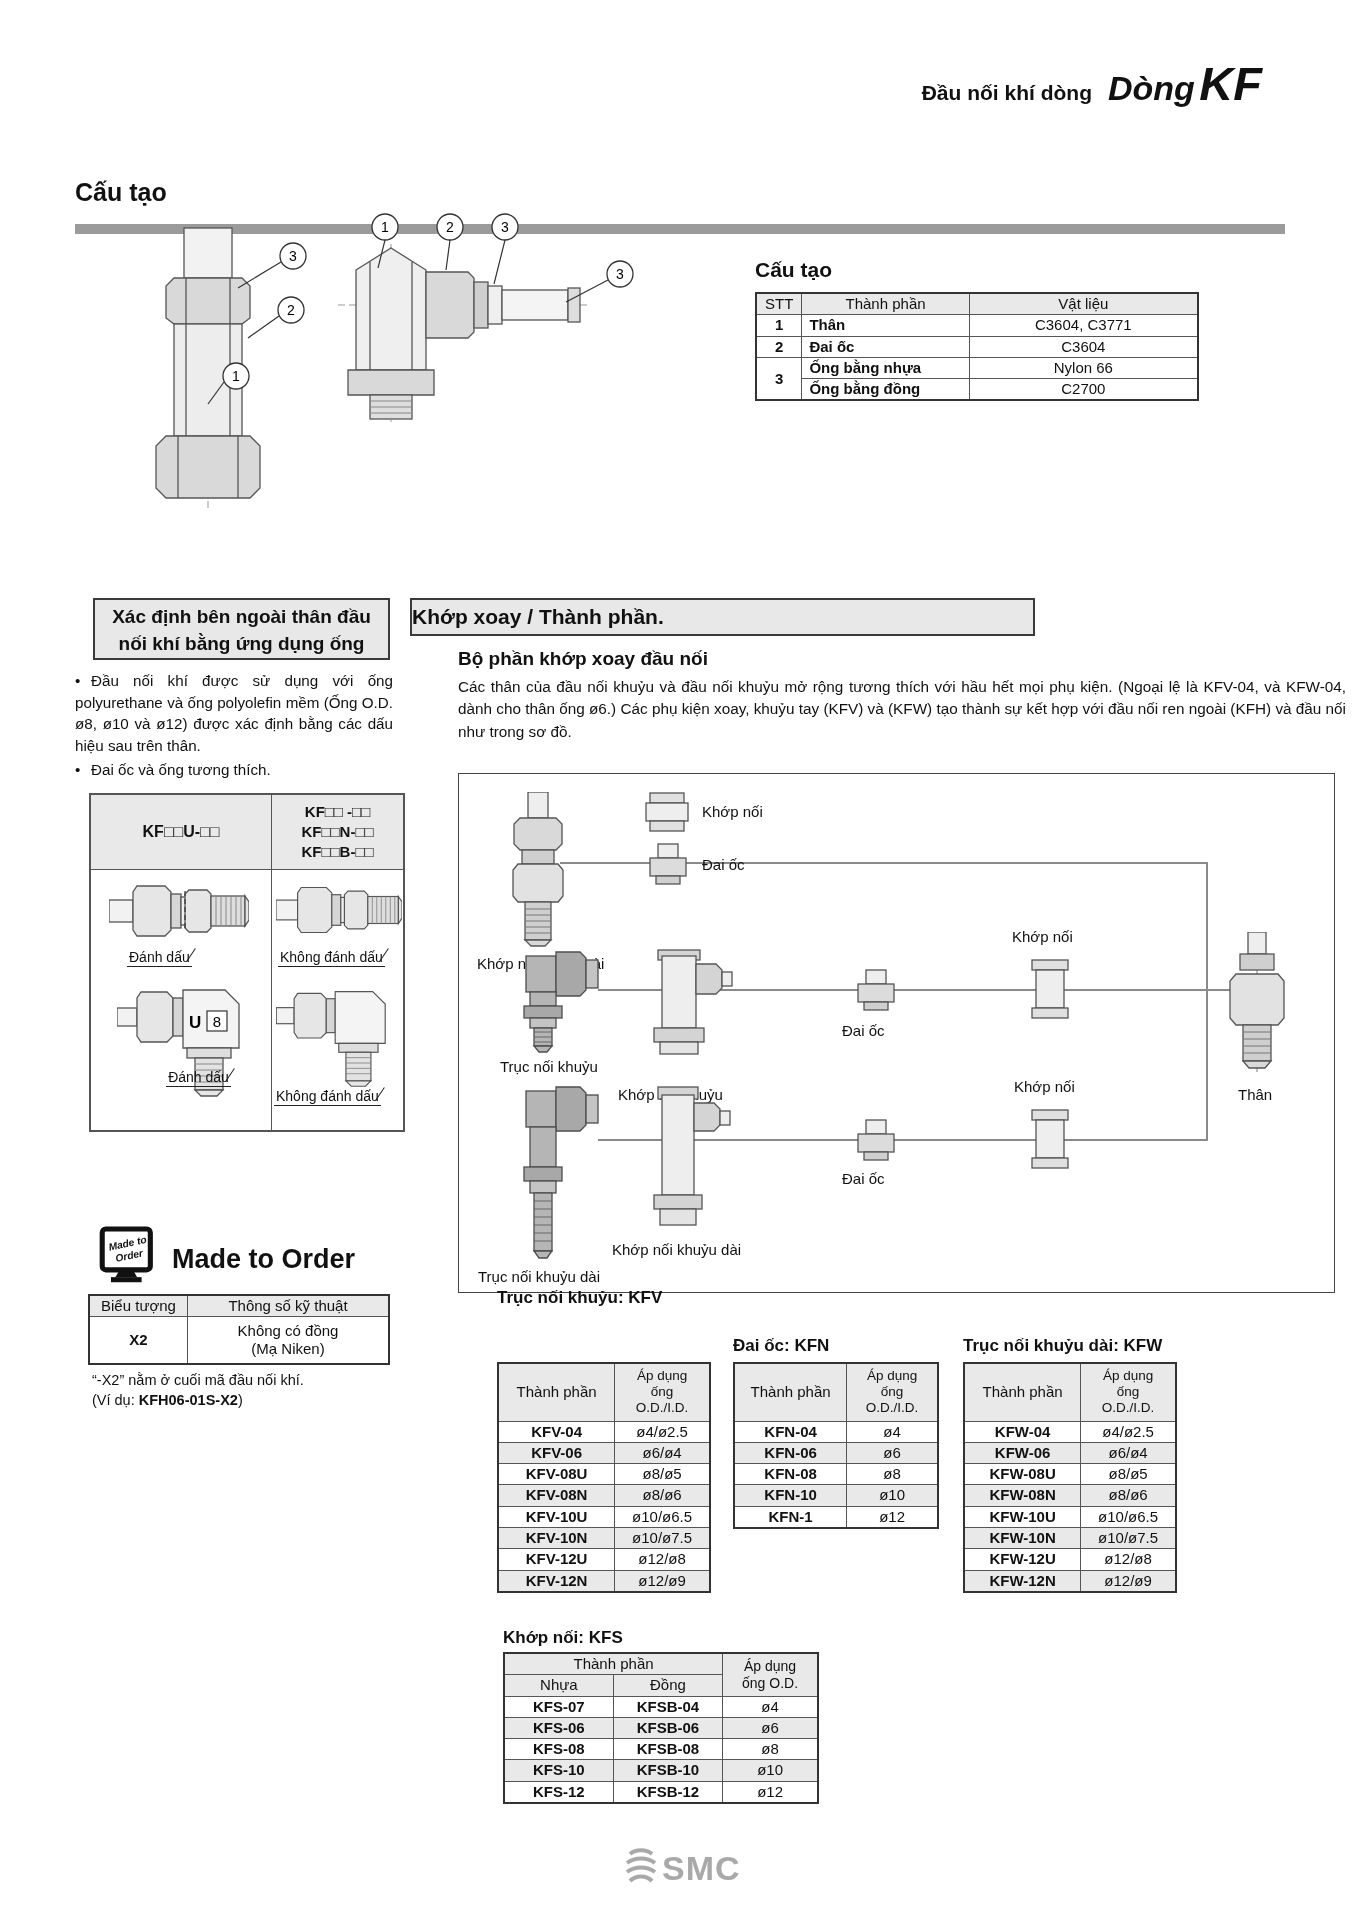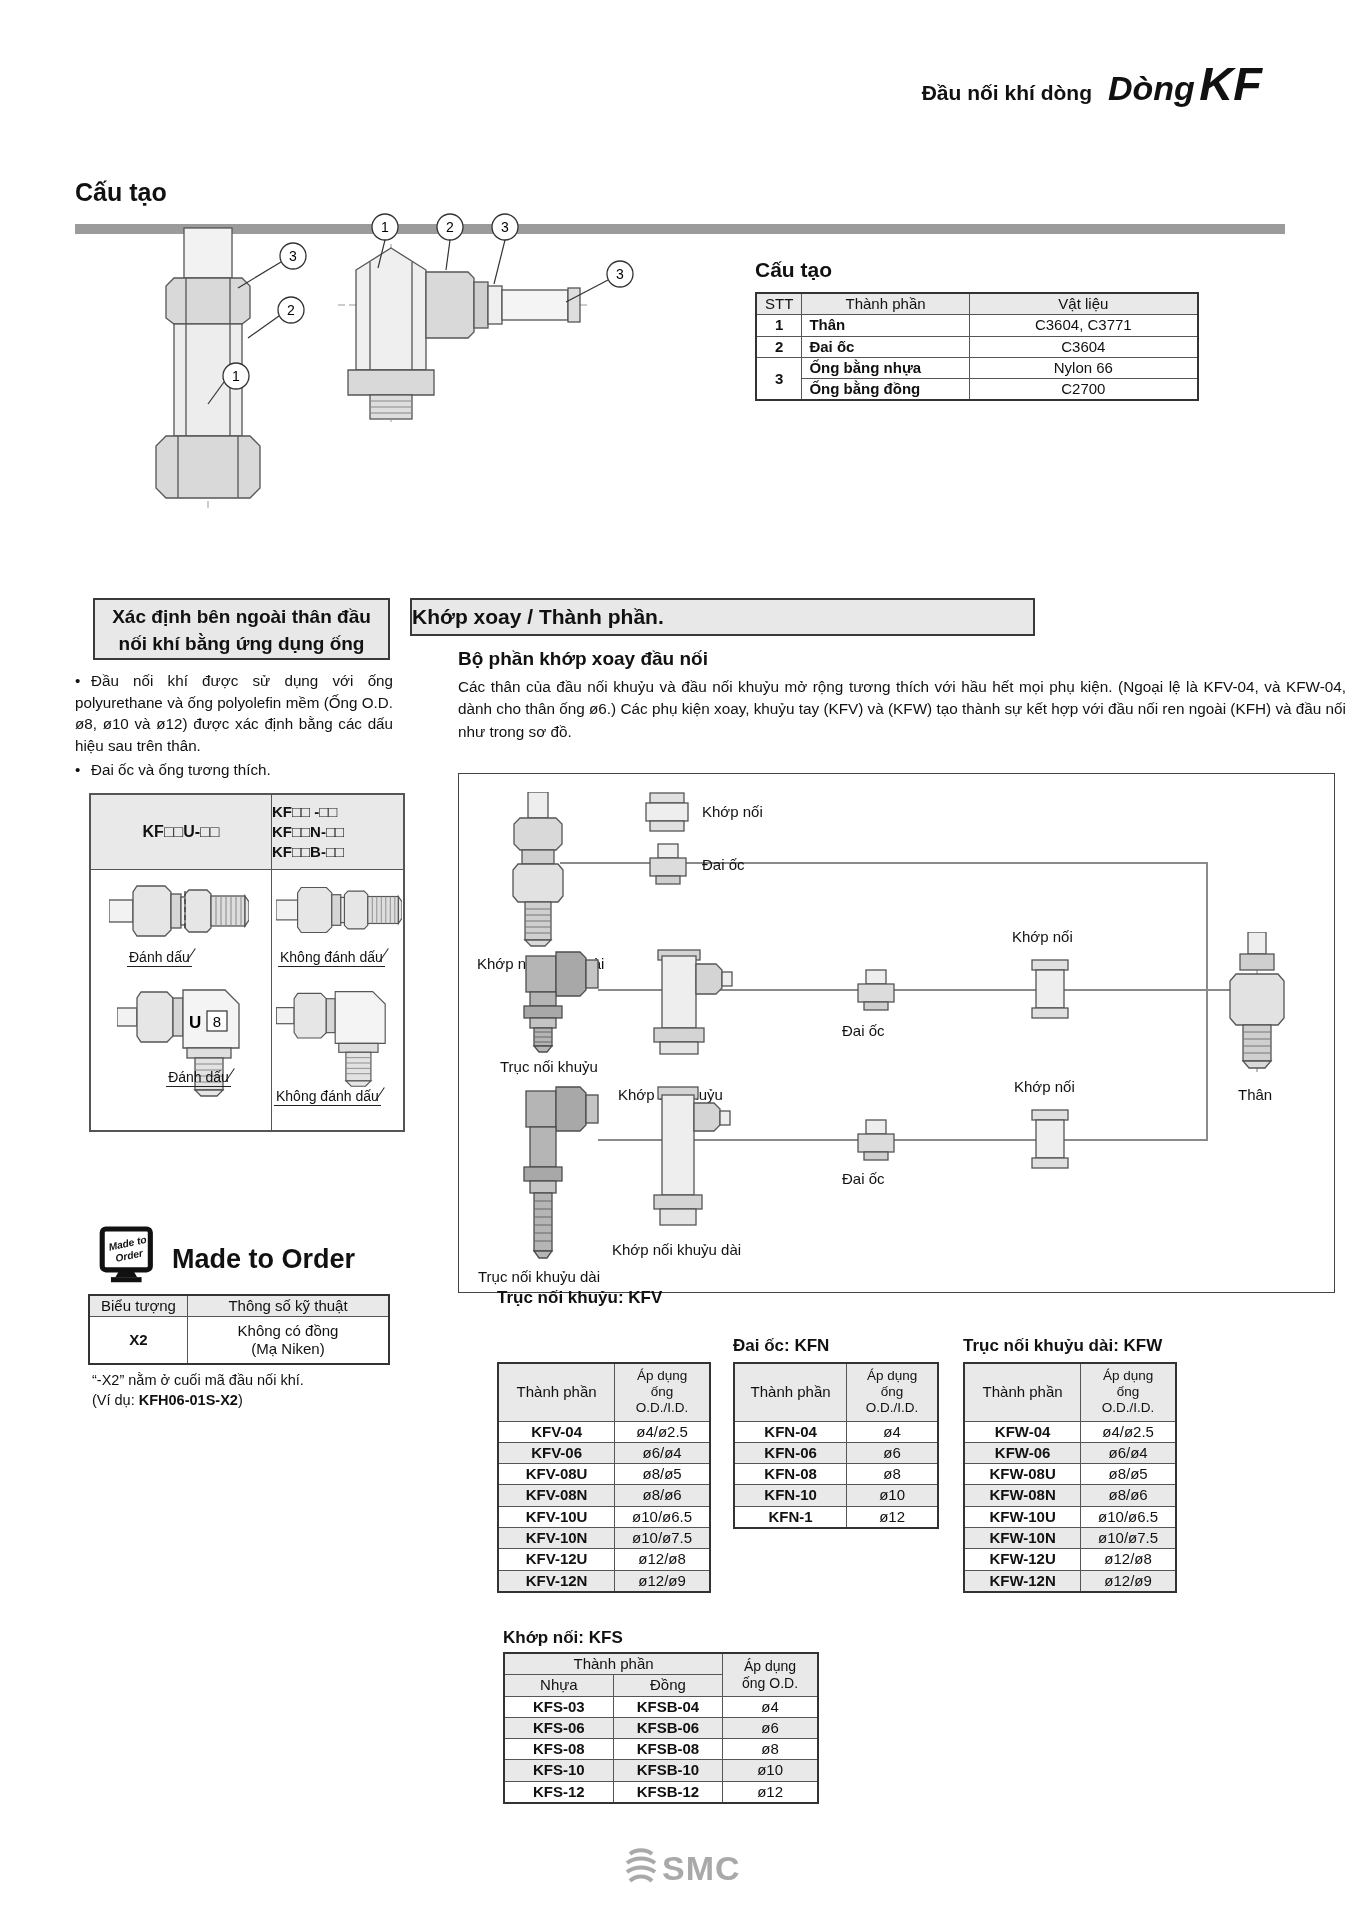--- a/index.html
+++ b/index.html
@@ -254,21 +254,21 @@
       </div>
     <div style="margin-top:3px;">
         <span class="dot">•</span>
         <span class="btxt">Đai ốc và ống tương thích.</span>
       </div>
   </div>
 
   <div class="a" style="left:89px;top:793px;width:316px;height:339px;border:2px solid #555;box-sizing:border-box;">
     <div style="display:flex;height:74px;border-bottom:1.5px solid #555;background:#e9e9e9;">
       <div style="width:181px;border-right:1.5px solid #555;display:flex;align-items:center;justify-content:center;font-weight:bold;font-size:16px;box-sizing:border-box;">KF□□U-□□</div>
-      <div style="flex:1;display:flex;flex-direction:column;align-items:flex-start;justify-content:center;font-weight:bold;font-size:15px;line-height:1.35;">
+      <div style="flex:1;display:flex;flex-direction:column;align-items:center;justify-content:center;font-weight:bold;font-size:15px;line-height:1.35;">
         <span>KF□□ -□□</span>
         <span>KF□□N-□□</span>
         <span>KF□□B-□□</span>
       </div>
     </div>
     <div style="display:flex;height:261px;">
 
       <div style="width:181px;border-right:1.5px solid #555;position:relative;box-sizing:border-box;">
         <svg class="a" style="left:18px;top:8px;" width="140" height="66" viewBox="0 0 140 66">
           <use href="#sym-straight"></use>
@@ -538,21 +538,21 @@
     <tbody>
         <tr>
       <th colspan="2">Thành phần</th>
       <th rowspan="2" style="font-size:14px;"><span>Áp dụng</span><br><span>ống O.D.</span></th>
     </tr>
     <tr>
       <th>Nhựa</th>
       <th>Đồng</th>
     </tr>
     <tr>
-          <td class="mdl">KFS-03</td>
+          <td class="mdl">KFS-07</td>
           <td class="mdl">KFSB-04</td>
           <td>ø4</td>
         </tr>
     <tr class="sh">
           <td class="mdl">KFS-06</td>
           <td class="mdl">KFSB-06</td>
           <td>ø6</td>
         </tr>
     <tr>
           <td class="mdl">KFS-08</td>

